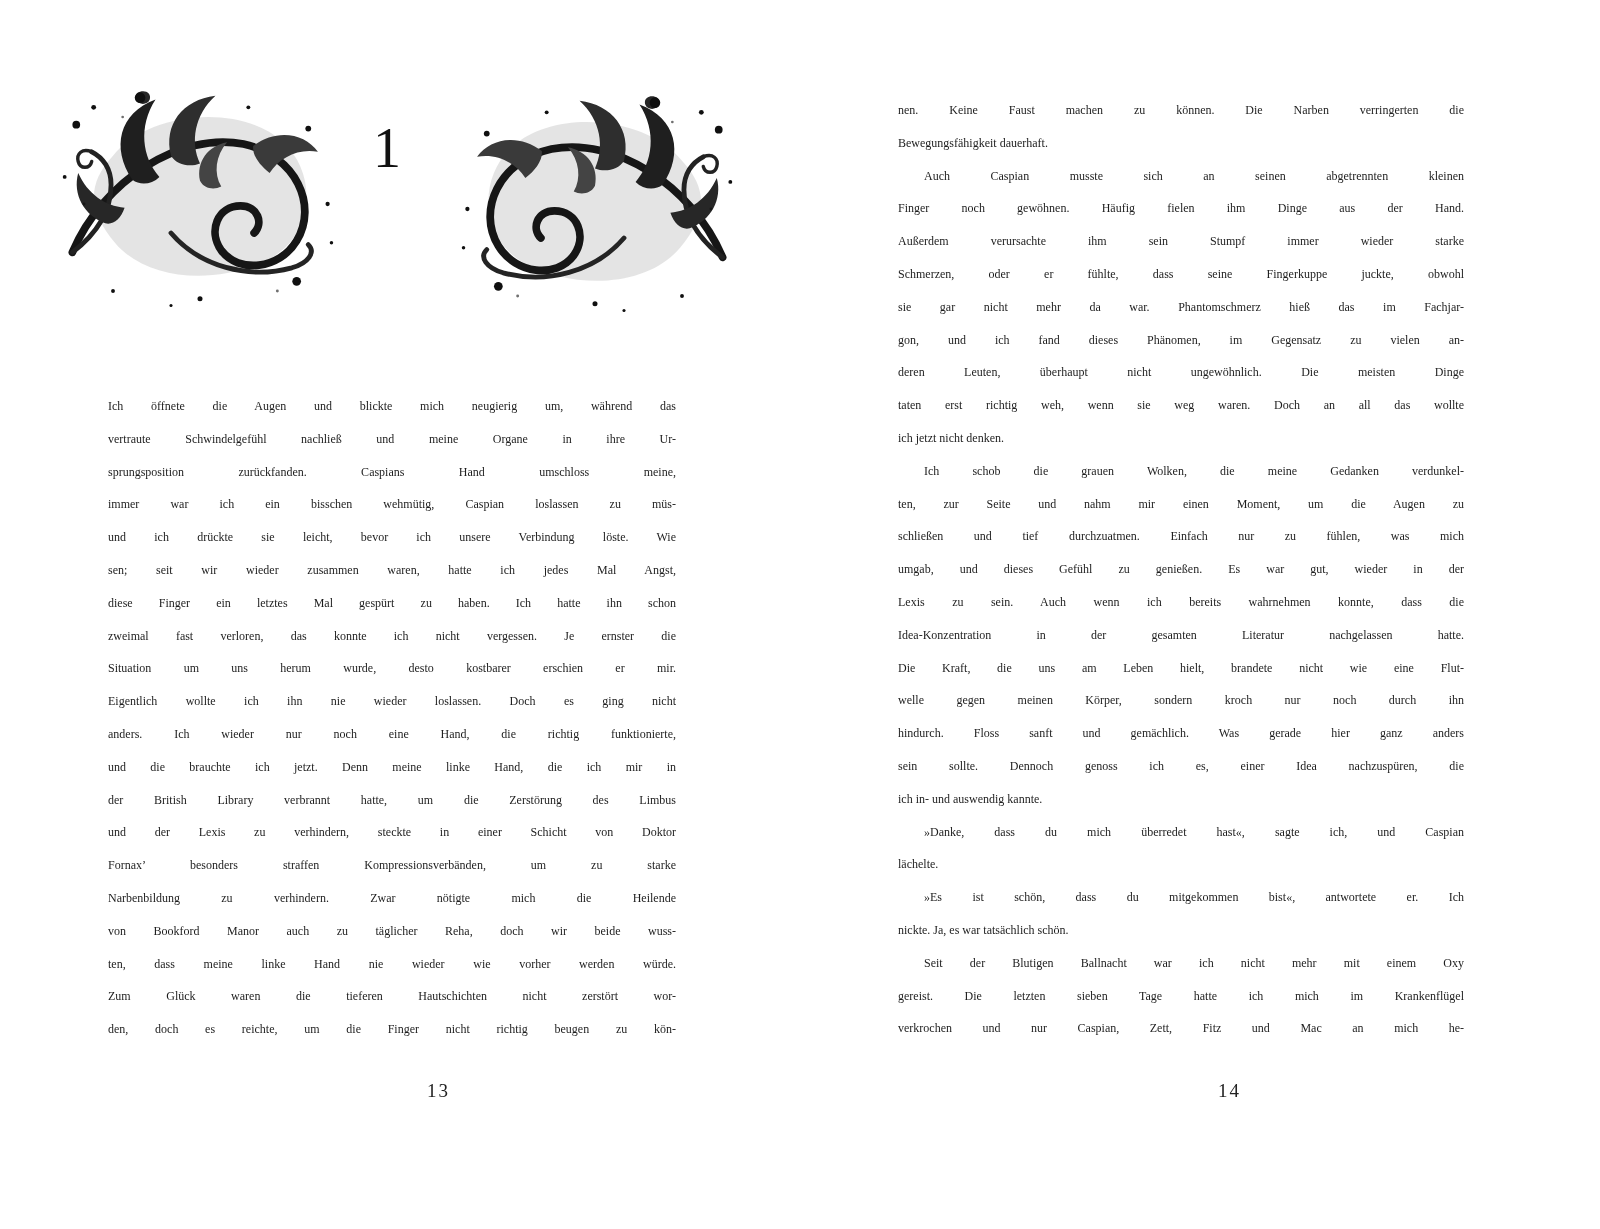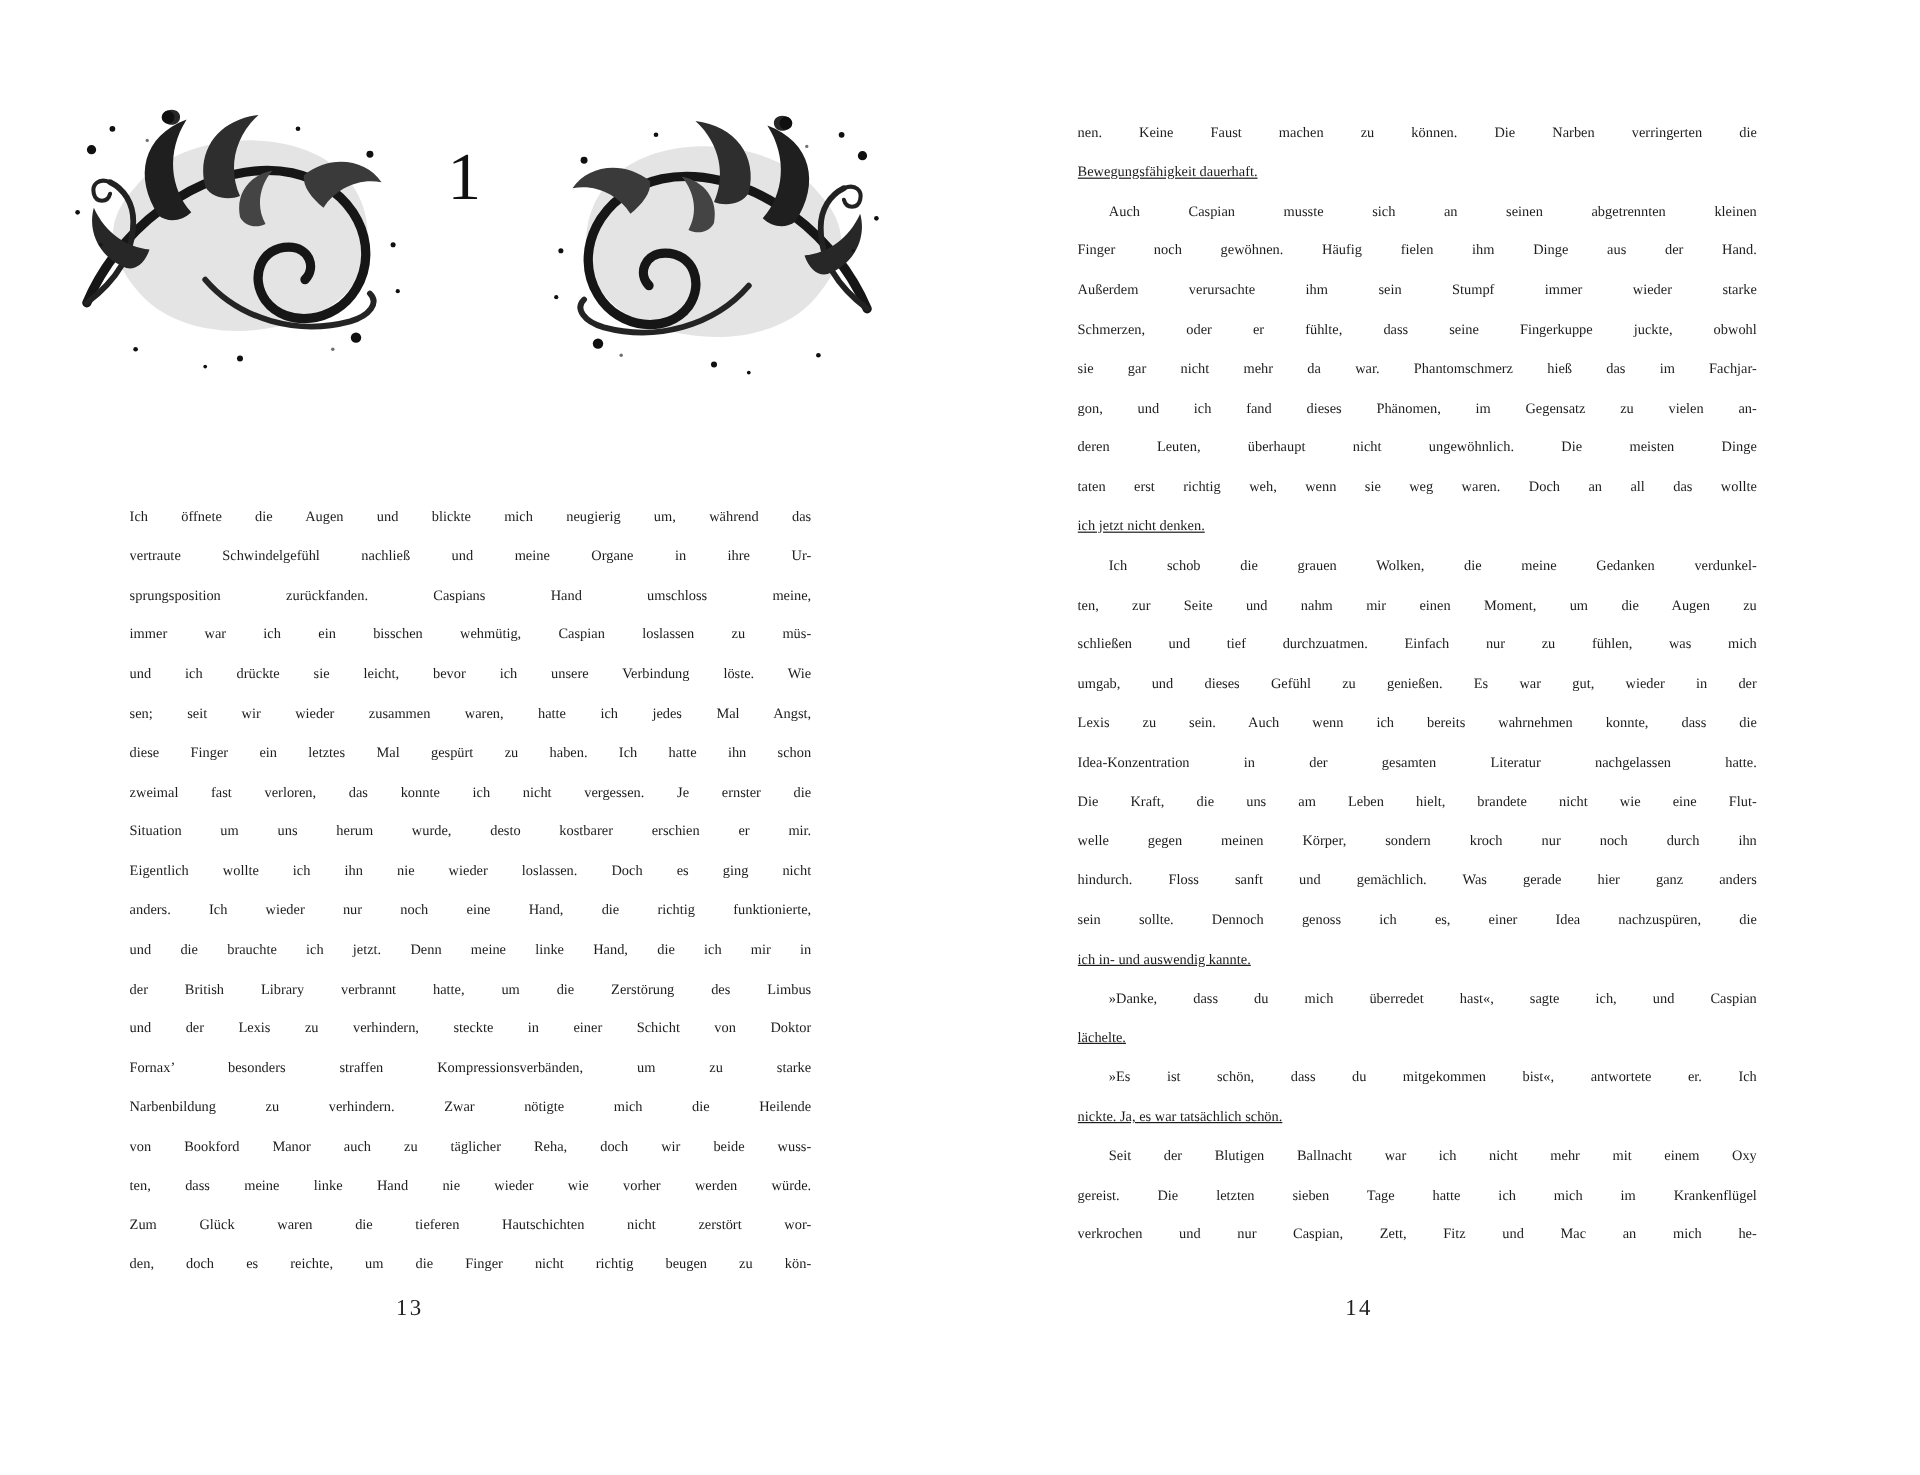--- a/index.html
+++ b/index.html
@@ -31,42 +31,41 @@
     font-size: 56px;
     line-height: 1.1;
     color: #111111;
   }
   .page-text {
     position: absolute;
     font-size: 12px;
     line-height: 32.8px;
     color: #1d1d1d;
   }
-  .page-text.left-page  { left: 108px; top: 390px; width: 568px; margin-top: 24px; }
+  .page-text.left-page  { left: 108px; top: 390px; width: 568px; }
   .page-text.right-page { left: 898px; top: 94px;  width: 566px; }
   .line {
     height: 32.8px;
     overflow: hidden;
     text-align: justify;
     text-align-last: justify;
     white-space: normal;
   }
   .line.end {
     text-align: center;
     text-align-last: left;
-    text-decoration: underline;
   }
   .line.indent {
     text-indent: 26px;
   }
   .page-number {
     position: absolute;
     top: 1080px;
     width: 120px;
-    text-align: left;
+    text-align: right;
     font-size: 19px;
     letter-spacing: 2px;
     color: #222222;
   }
   .page-number.left-num  { left: 330px; }
   .page-number.right-num { left: 1121px; }
 </style>
 </head>
 <body>
 

